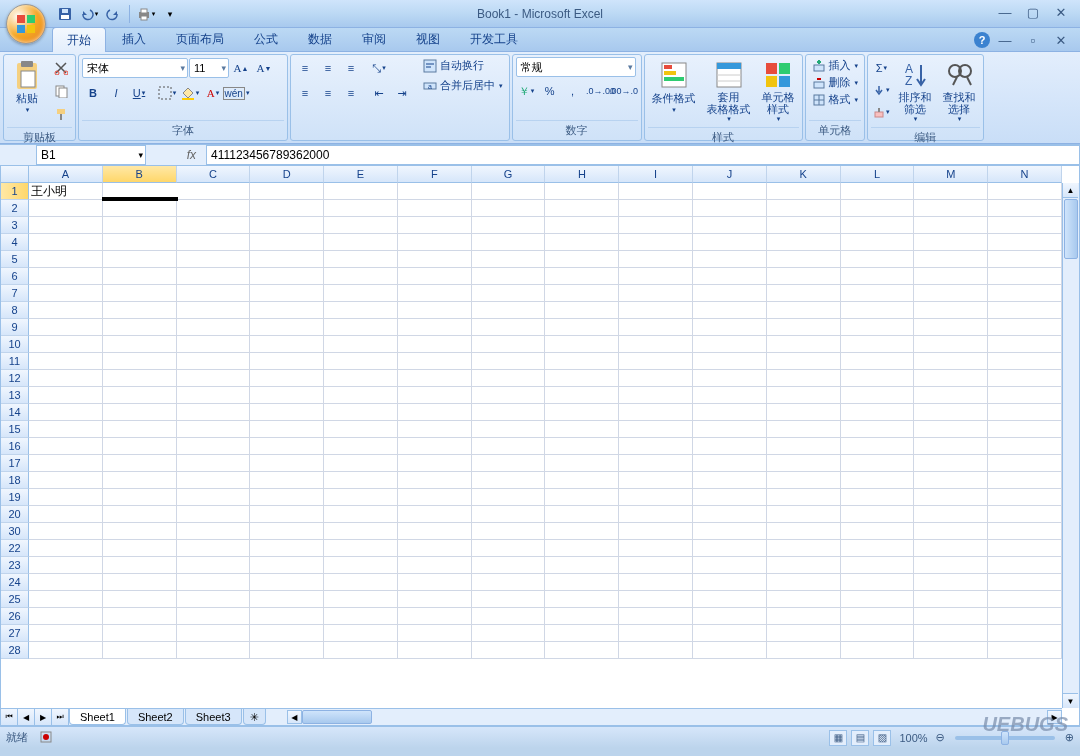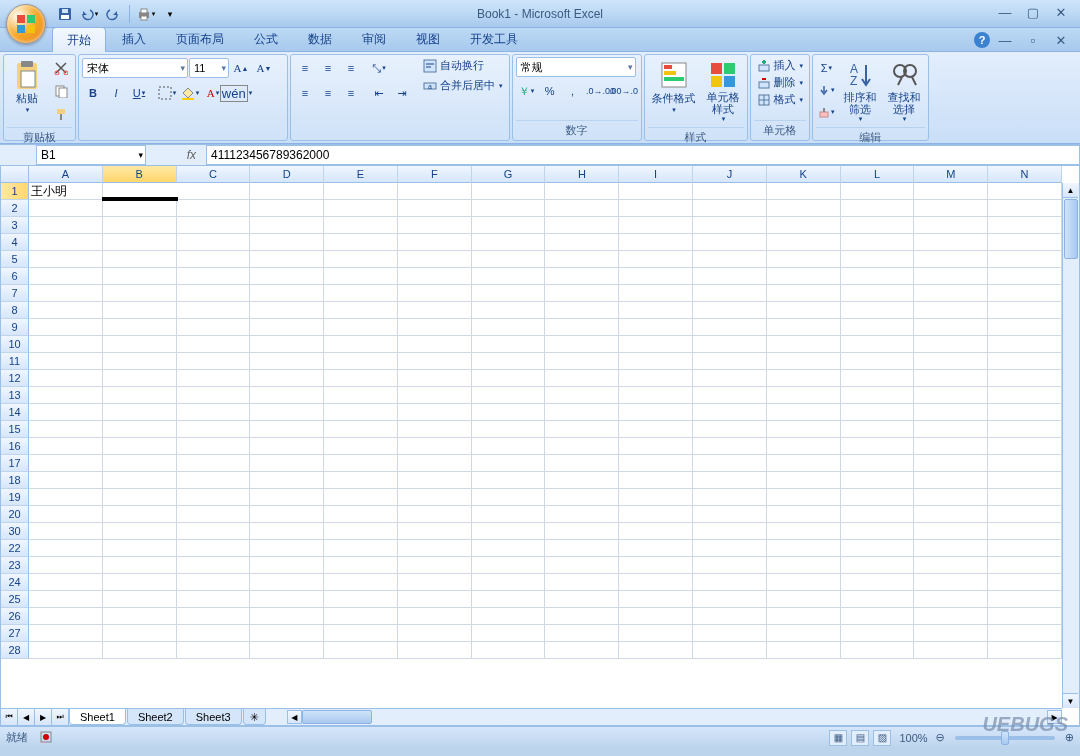--- a/index.html
+++ b/index.html
@@ -209,25 +209,26 @@
               <path d="M7 2 L12 7 L7 12 L2 7 Z" fill="#ffe8a6" stroke="#888"></path>
               <rect x="1" y="12" width="12" height="2" fill="#ffcc00"></rect>
             </svg>
             <span class="dropdown-arrow">▾</span>
           </div>
         <div class="small-btn">
             <span style="font-family:serif;color:#c00">A</span>
             <span class="dropdown-arrow">▾</span>
           </div>
         <div class="small-btn">
-            <span style="font-size:13px;border:1px solid #888;padding:0 1px">wén</span>
+            <span style="font-size:10px;border:1px solid #888;padding:0 1px">wén</span>
             <span class="dropdown-arrow">▾</span>
           </div>
       </div>
     </div>
+    <div class="ribbon-group-label">字体</div>
   </div>
 
   <div class="ribbon-group" style="min-width:218px">
     <div class="ribbon-group-body">
       <div class="vcol" style="gap:3px">
         <div class="hrow">
           <div class="small-btn">≡</div>
           <div class="small-btn">≡</div>
           <div class="small-btn">≡</div>
           <span style="width:4px"></span>
@@ -283,20 +284,31 @@
   <div class="ribbon-group">
     <div class="ribbon-group-body">
       <div class="big-btn">
         <svg class="icon-32">
             <rect x="4" y="4" width="24" height="24" fill="#fff" stroke="#888"></rect>
             <rect x="6" y="6" width="8" height="4" fill="#e74c3c"></rect>
             <rect x="6" y="12" width="12" height="4" fill="#f1c40f"></rect>
             <rect x="6" y="18" width="20" height="4" fill="#2ecc71"></rect>
           </svg>
         <span>条件格式</span>
+          <span class="dropdown-arrow">▾</span>
+      </div>
+      <div class="big-btn">
+        <svg class="icon-32">
+            <rect x="4" y="4" width="24" height="24" fill="#fff" stroke="#888"></rect>
+            <rect x="4" y="4" width="24" height="6" fill="#3498db"></rect>
+            <line x1="4" y1="16" x2="28" y2="16" stroke="#ccc"></line>
+            <line x1="4" y1="22" x2="28" y2="22" stroke="#ccc"></line>
+          </svg>
+        <span style="white-space:pre-line;text-align:center;line-height:1.1">套用
+表格格式</span>
           <span class="dropdown-arrow">▾</span>
       </div>
       <div class="big-btn">
         <svg class="icon-32">
             <rect x="4" y="4" width="11" height="11" fill="#e74c3c"></rect>
             <rect x="17" y="4" width="11" height="11" fill="#2ecc71"></rect>
             <rect x="4" y="17" width="11" height="11" fill="#f1c40f"></rect>
             <rect x="17" y="17" width="11" height="11" fill="#3498db"></rect>
           </svg>
         <span style="white-space:pre-line;text-align:center;line-height:1.1">单元格

